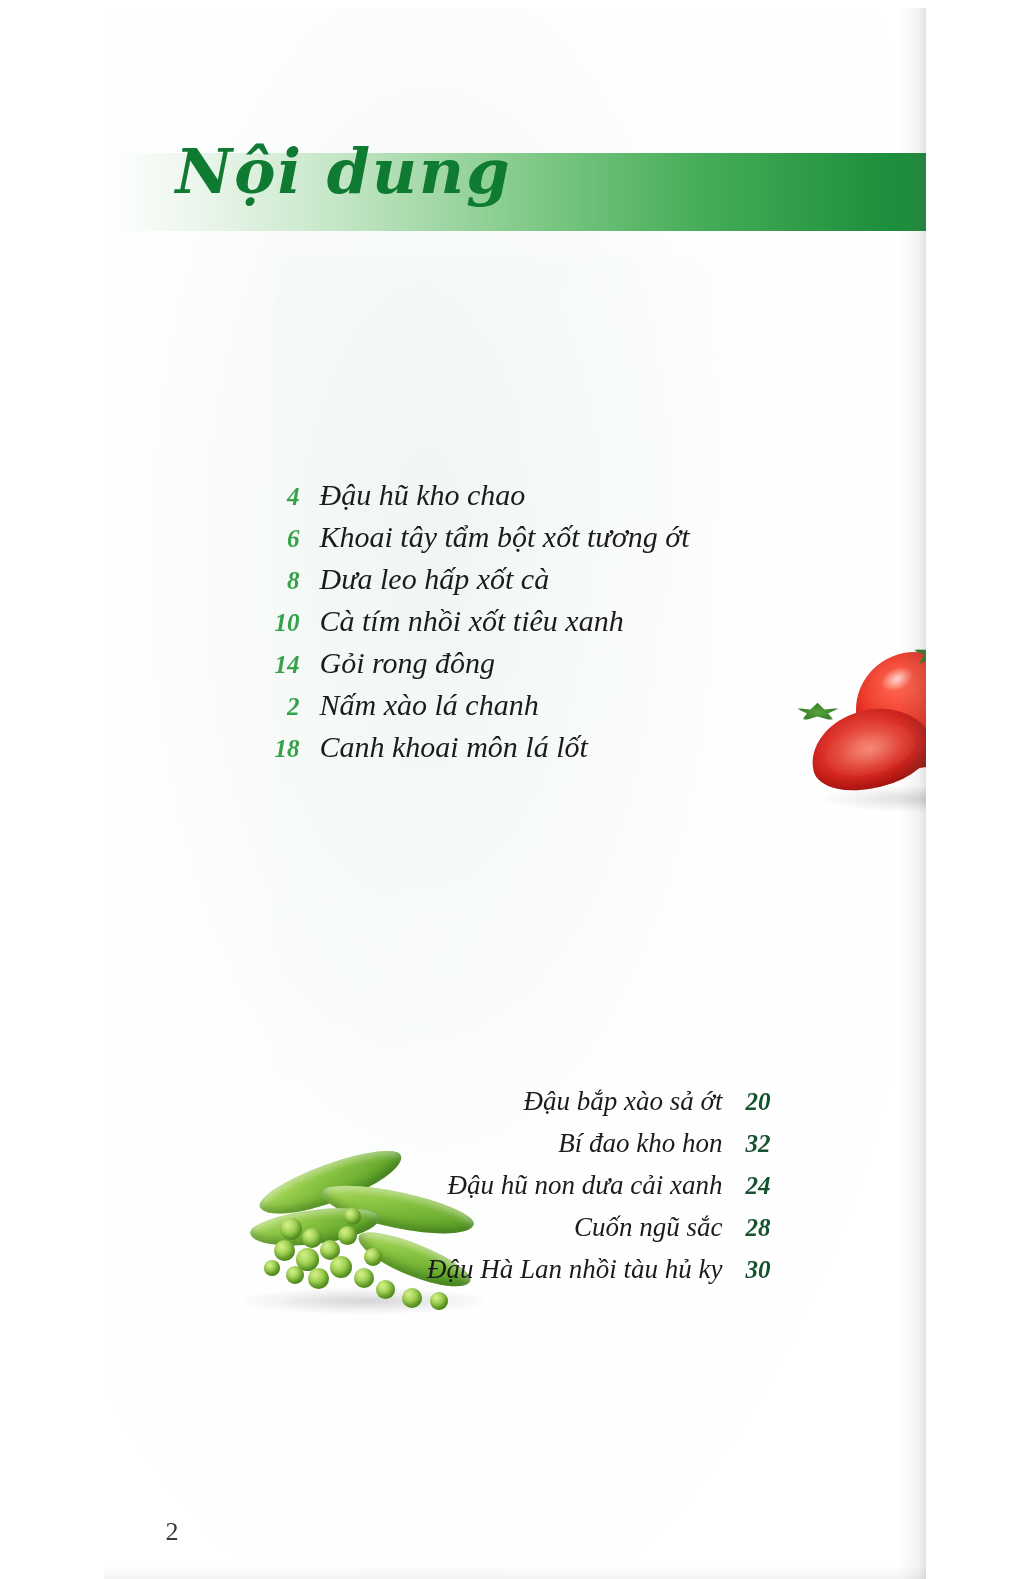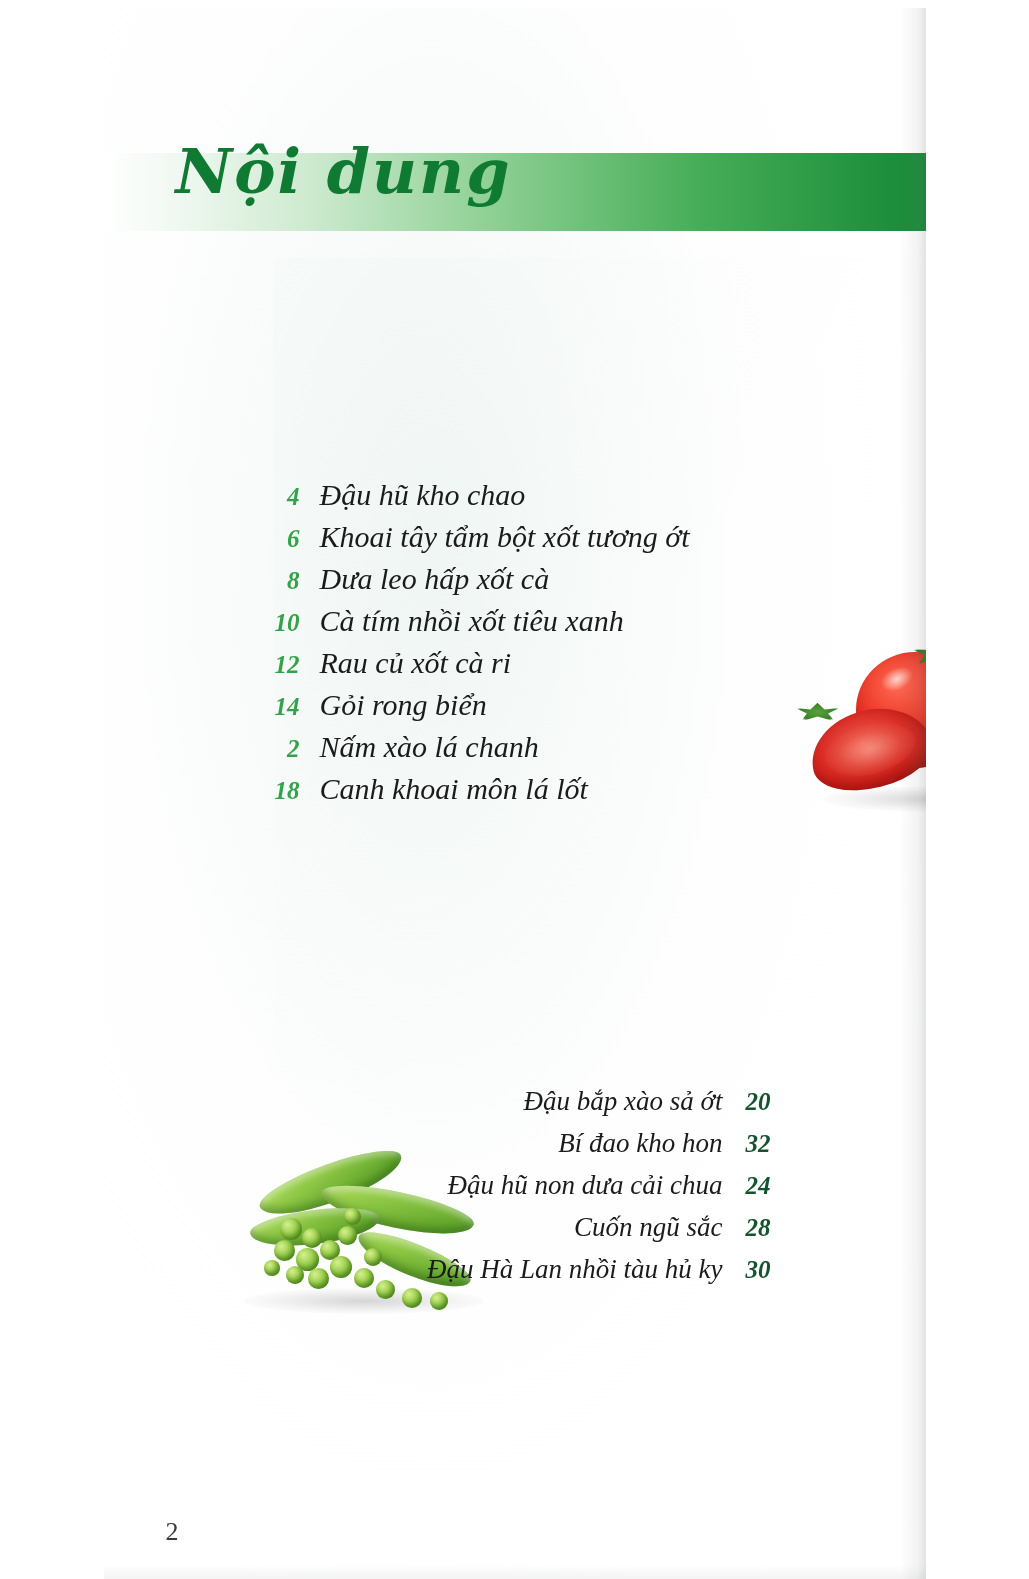--- a/index.html
+++ b/index.html
@@ -311,26 +311,22 @@
     </div>
     <div class="toc-row">
       <span class="toc-num">8</span>
       <span class="toc-label">Dưa leo hấp xốt cà</span>
     </div>
     <div class="toc-row">
       <span class="toc-num">10</span>
       <span class="toc-label">Cà tím nhồi xốt tiêu xanh</span>
     </div>
     <div class="toc-row">
-      <span class="toc-num">12</span>
-      <span class="toc-label">Rau củ xốt cà ri</span>
-    </div>
-    <div class="toc-row">
       <span class="toc-num">14</span>
-      <span class="toc-label">Gỏi rong biển</span>
+      <span class="toc-label">Gỏi rong đông</span>
     </div>
     <div class="toc-row">
       <span class="toc-num">2</span>
       <span class="toc-label">Nấm xào lá chanh</span>
     </div>
     <div class="toc-row">
       <span class="toc-num">18</span>
       <span class="toc-label">Canh khoai môn lá lốt</span>
     </div>
   </div>
@@ -373,21 +369,21 @@
   <div class="toc-bottom">
     <div class="toc-row-r">
       <span class="toc-label-r">Đậu bắp xào sả ớt</span>
       <span class="toc-num-r">20</span>
     </div>
     <div class="toc-row-r">
       <span class="toc-label-r">Bí đao kho hon</span>
       <span class="toc-num-r">32</span>
     </div>
     <div class="toc-row-r">
-      <span class="toc-label-r">Đậu hũ non dưa cải chua</span>
+      <span class="toc-label-r">Đậu hũ non dưa cải xanh</span>
       <span class="toc-num-r">24</span>
     </div>
     <div class="toc-row-r">
       <span class="toc-label-r">Cuốn ngũ sắc</span>
       <span class="toc-num-r">28</span>
     </div>
     <div class="toc-row-r">
       <span class="toc-label-r">Đậu Hà Lan nhồi tàu hủ ky</span>
       <span class="toc-num-r">30</span>
     </div>

